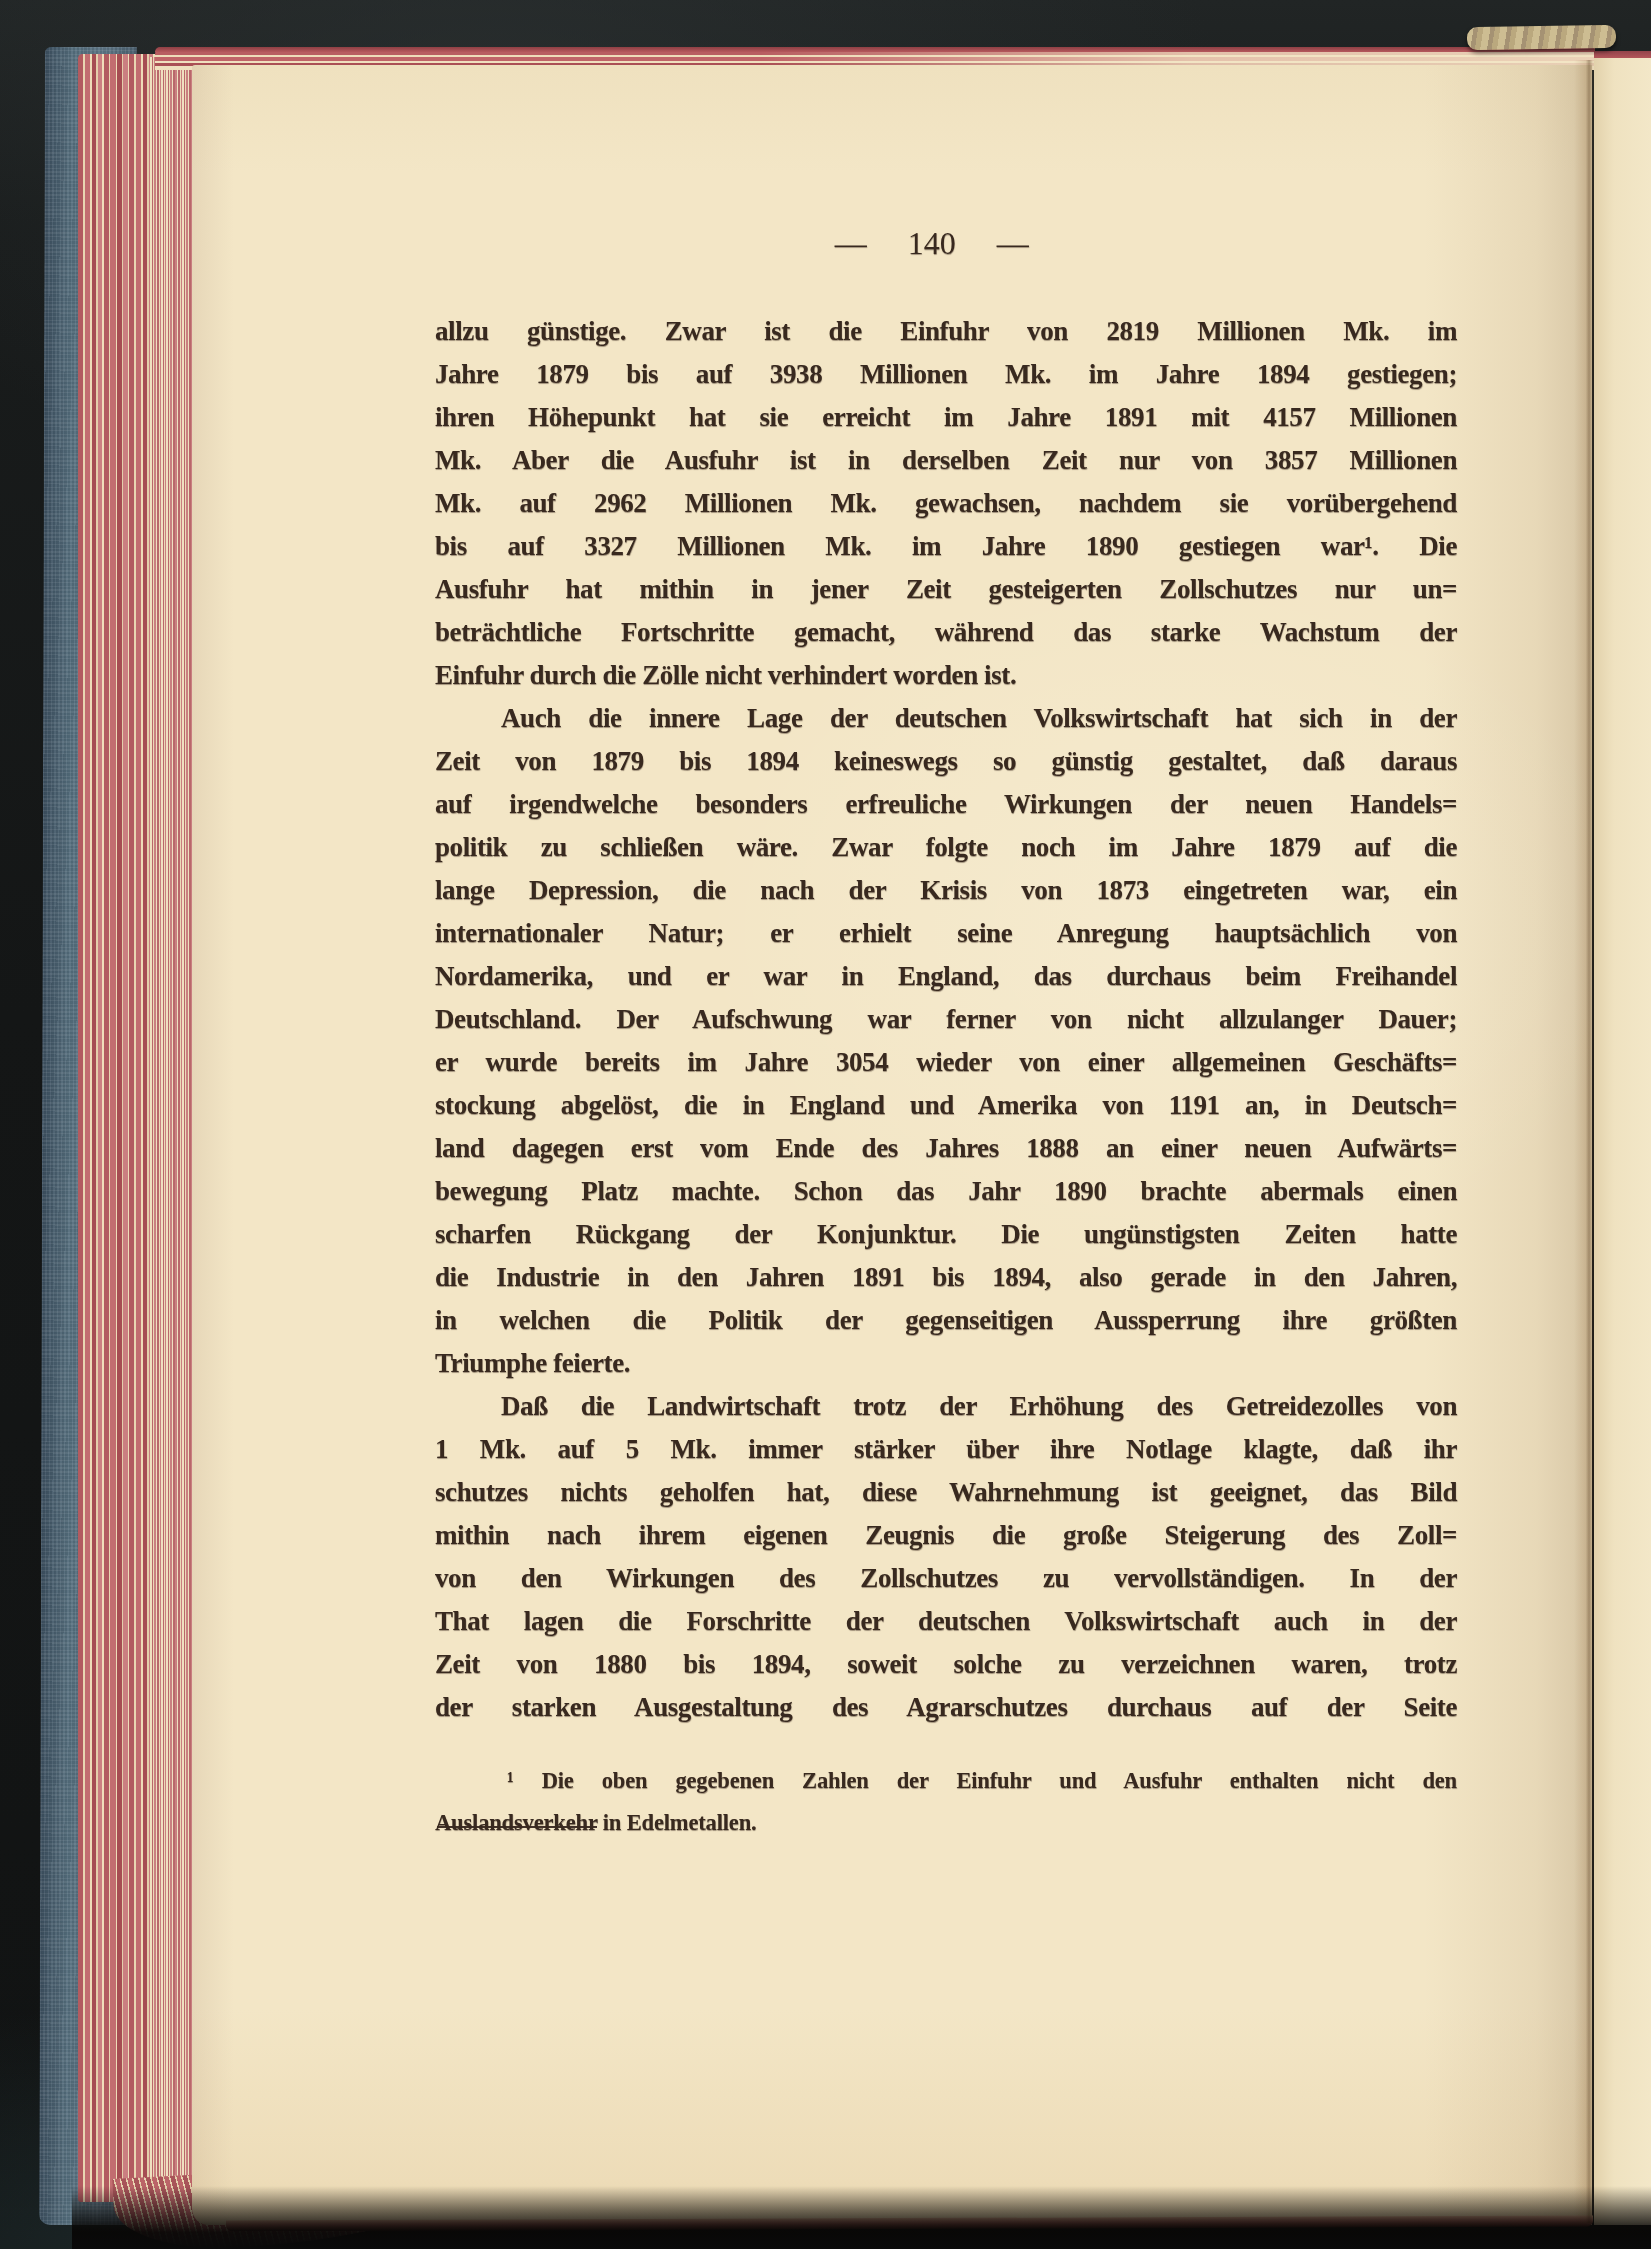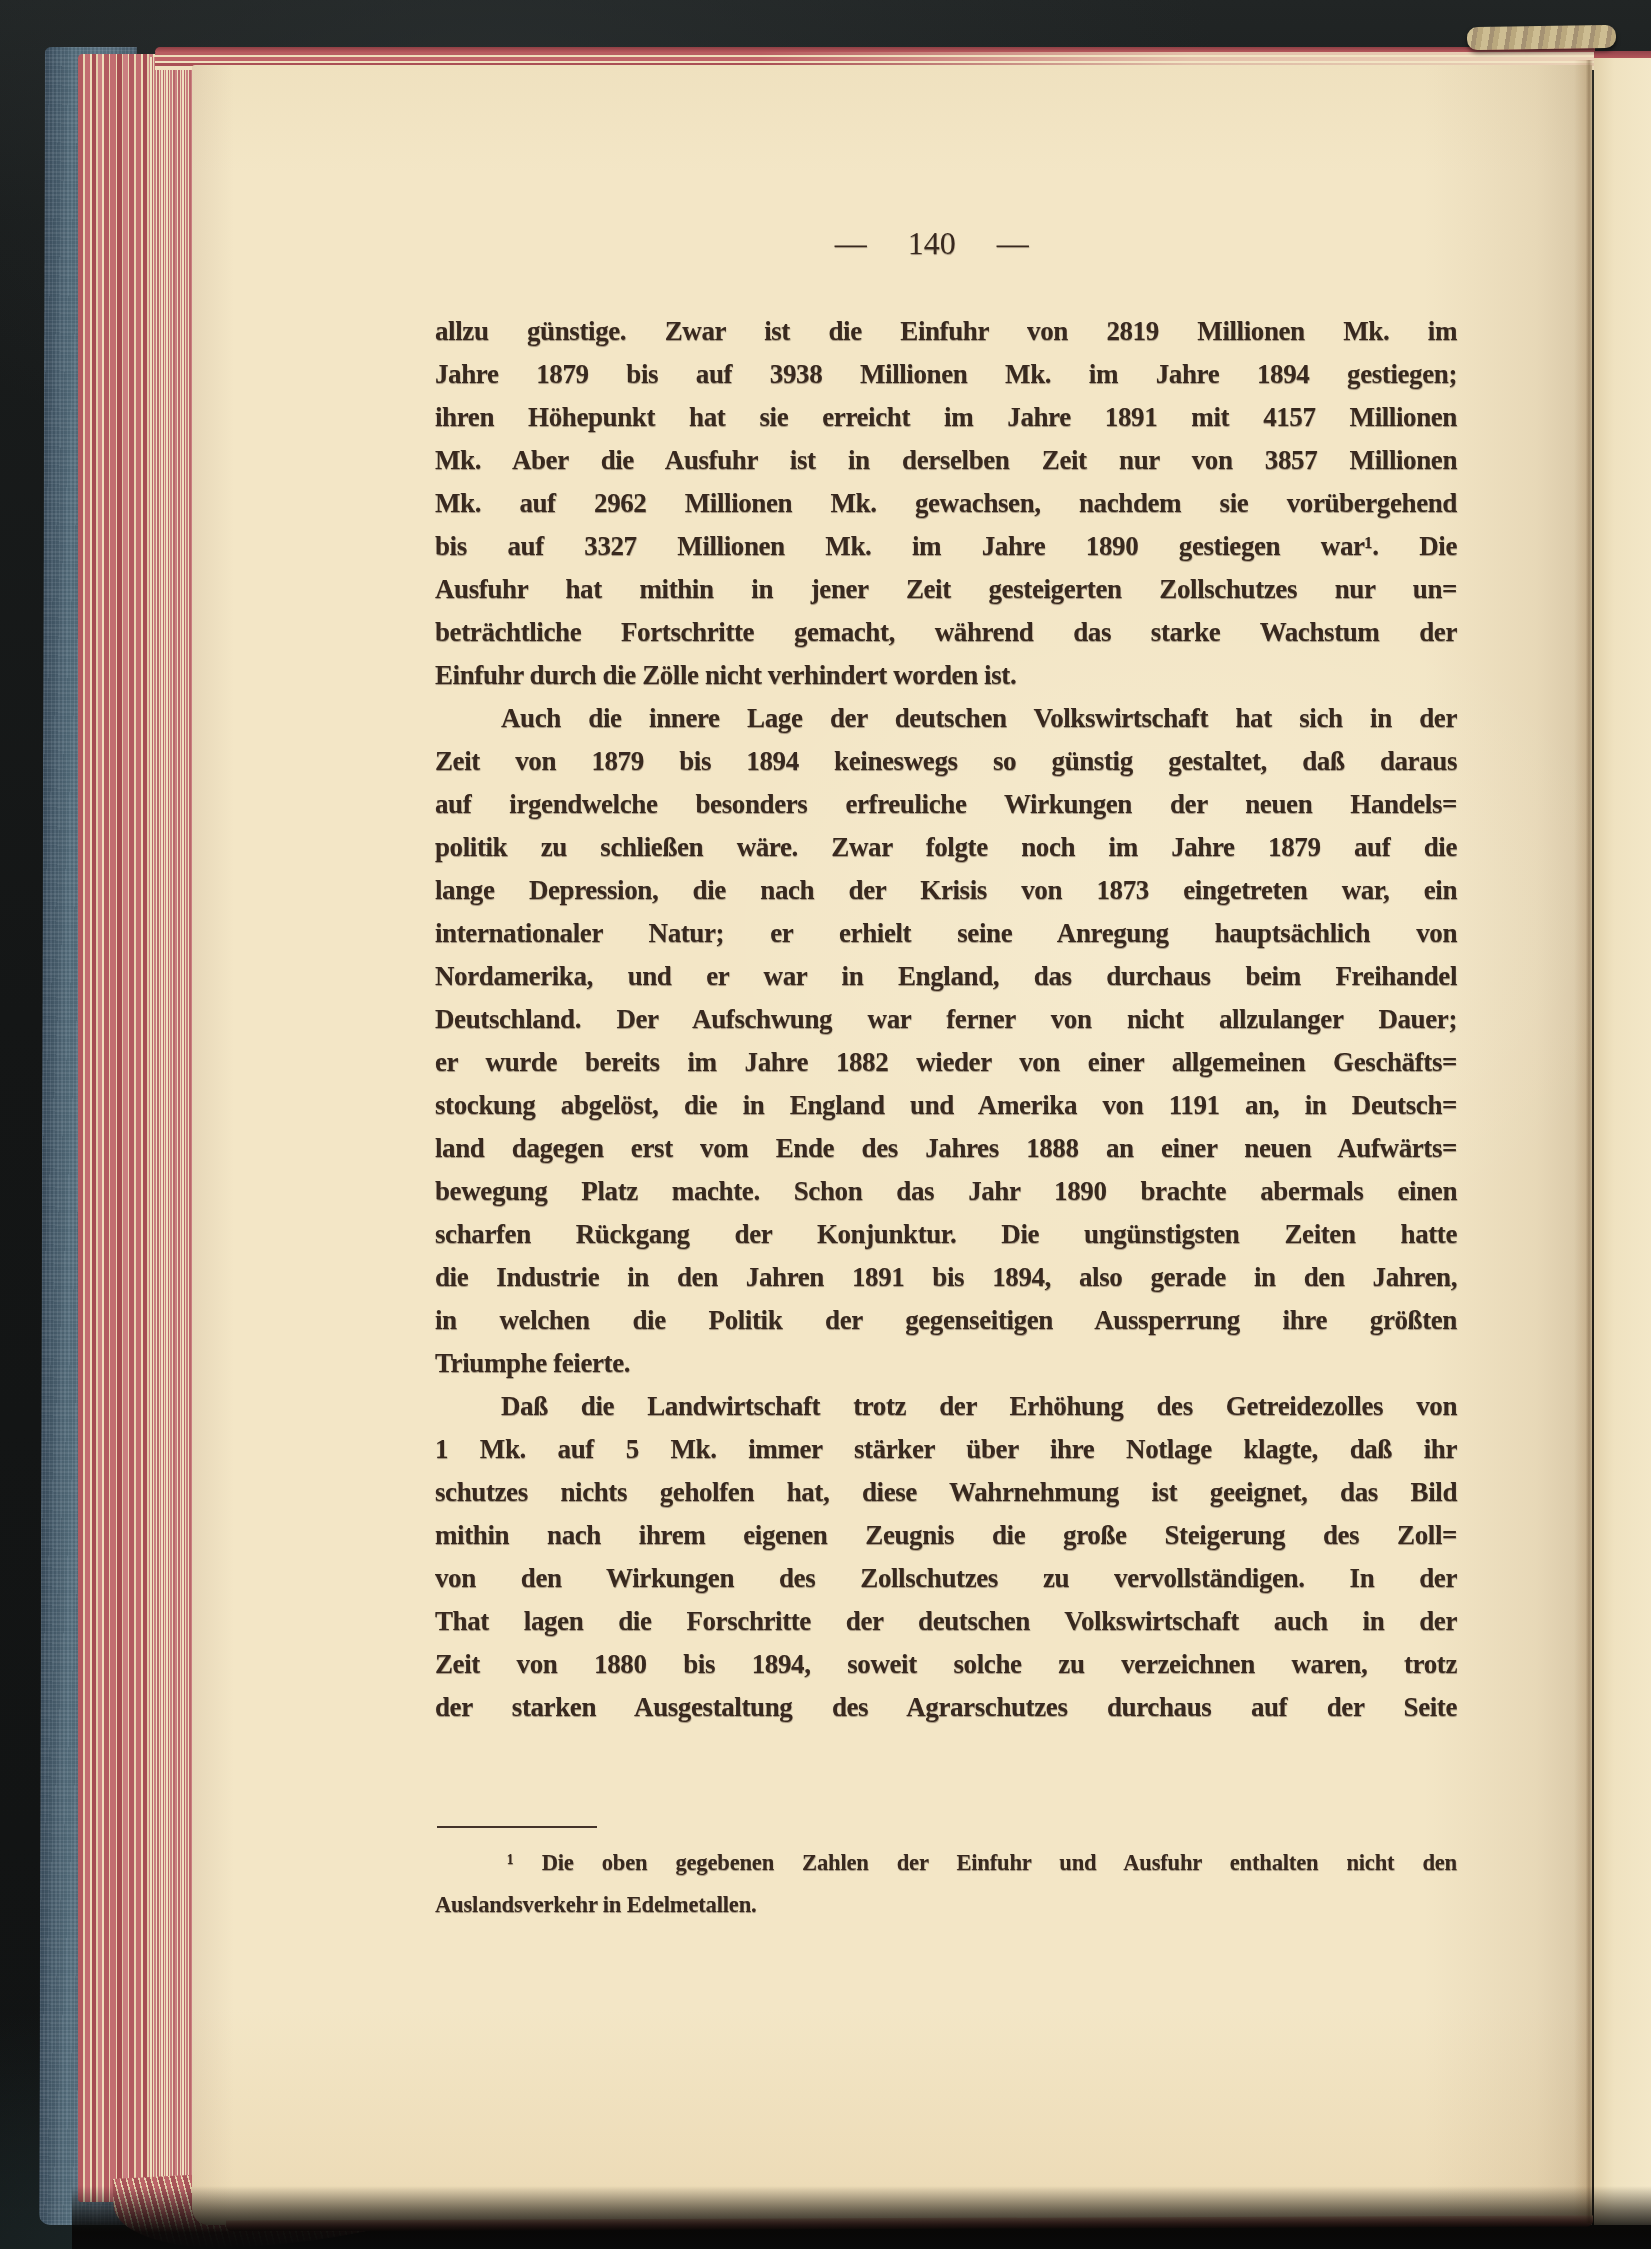--- a/index.html
+++ b/index.html
@@ -114,21 +114,21 @@
   .line{
     box-sizing:border-box;width:1022px;height:43px;line-height:43px;
   }
   .just{text-align:justify;text-align-last:justify;}
   .left{text-align:left;}
   .ind{padding-left:66px;}
   .fn-rule{
     position:absolute;left:1.5px;top:1826px;width:160px;height:2.3px;background:#43332a;
   }
   .footnotes{
-    position:absolute;top:1842px;left:0;width:1022px;
+    position:absolute;top:1760px;left:0;width:1022px;
     font-size:22.6px;font-weight:bold;letter-spacing:-0.2px;
   }
   .fline{box-sizing:border-box;width:1022px;height:42px;line-height:42px;}
   .fline.ind{padding-left:72px;}
 </style>
 </head>
 <body>
 
 <div class="scene">
   <div class="board"></div>
@@ -164,21 +164,21 @@
         </div>
         <div>
           <div class="line just ind">Auch die innere Lage der deutschen Volkswirtschaft hat sich in der</div>
           <div class="line just">Zeit von 1879 bis 1894 keineswegs so günstig gestaltet, daß daraus</div>
           <div class="line just">auf irgendwelche besonders erfreuliche Wirkungen der neuen Handels=</div>
           <div class="line just">politik zu schließen wäre.  Zwar folgte noch im Jahre 1879 auf die</div>
           <div class="line just">lange Depression, die nach der Krisis von 1873 eingetreten war, ein</div>
           <div class="line just">internationaler Natur; er erhielt seine Anregung hauptsächlich von</div>
           <div class="line just">Nordamerika, und er war in England, das durchaus beim Freihandel</div>
           <div class="line just">Deutschland.  Der Aufschwung war ferner von nicht allzulanger Dauer;</div>
-          <div class="line just">er wurde bereits im Jahre 1882 wieder von einer allgemeinen Geschäfts=</div>
+          <div class="line just">er wurde bereits im Jahre 3054 wieder von einer allgemeinen Geschäfts=</div>
           <div class="line just">stockung abgelöst, die in England und Amerika von 1191 an, in Deutsch=</div>
           <div class="line just">land dagegen erst vom Ende des Jahres 1888 an einer neuen Aufwärts=</div>
           <div class="line just">bewegung Platz machte.  Schon das Jahr 1890 brachte abermals einen</div>
           <div class="line just">scharfen Rückgang der Konjunktur.  Die ungünstigsten Zeiten hatte</div>
           <div class="line just">die Industrie in den Jahren 1891 bis 1894, also gerade in den Jahren,</div>
           <div class="line just">in welchen die Politik der gegenseitigen Aussperrung ihre größten</div>
           <div class="line left">Triumphe feierte.</div>
         </div>
         <div>
           <div class="line just ind">Daß die Landwirtschaft trotz der Erhöhung des Getreidezolles von</div>

